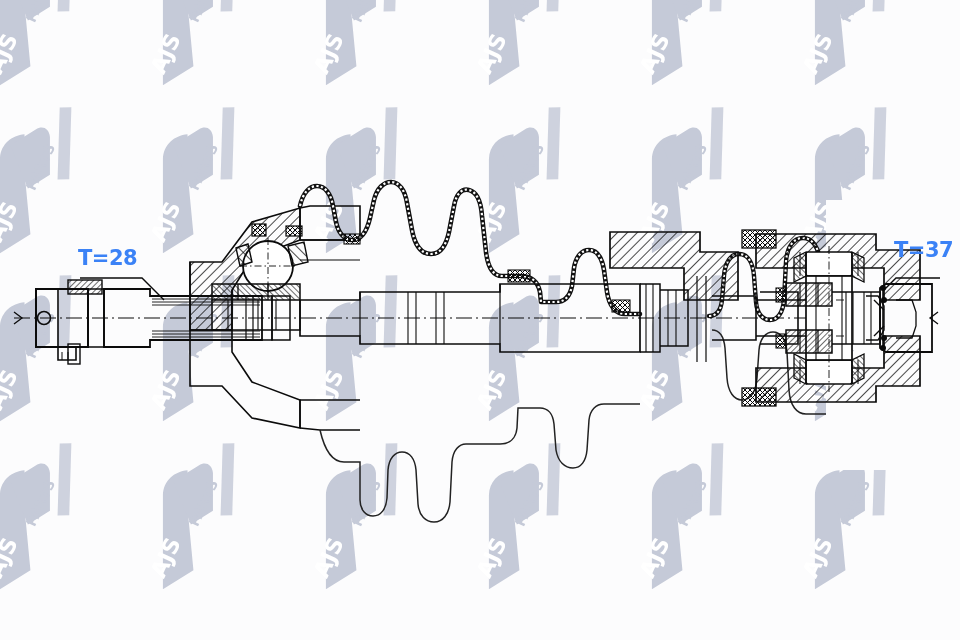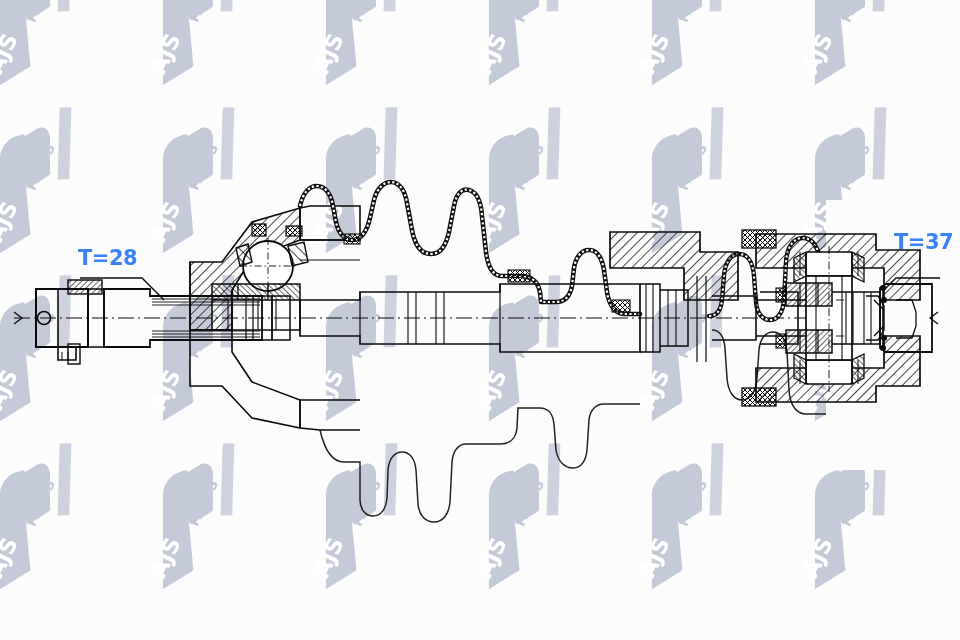--- a/index.html
+++ b/index.html
@@ -34,21 +34,21 @@
     position:absolute;z-index:3;
     font-family:"DejaVu Sans", sans-serif;
     font-weight:bold;
     font-size:21px;
     letter-spacing:-0.5px;
     color:#3b82f6;
     white-space:nowrap;
     line-height:1;
   }
   #label-left{left:78px;top:248px;}
-  #label-right{left:894px;top:232px;}
+  #label-right{left:894px;top:240px;}
 </style>
 </head>
 <body>
 
 <div id="stage">
 
   <div id="watermark">
       <div class="wm" style="transform: rotate(-32deg); left: -40px; top: -40px;">
         <svg viewBox="0 0 150 110" xmlns="http://www.w3.org/2000/svg">
           <g fill="#c5cad8">

